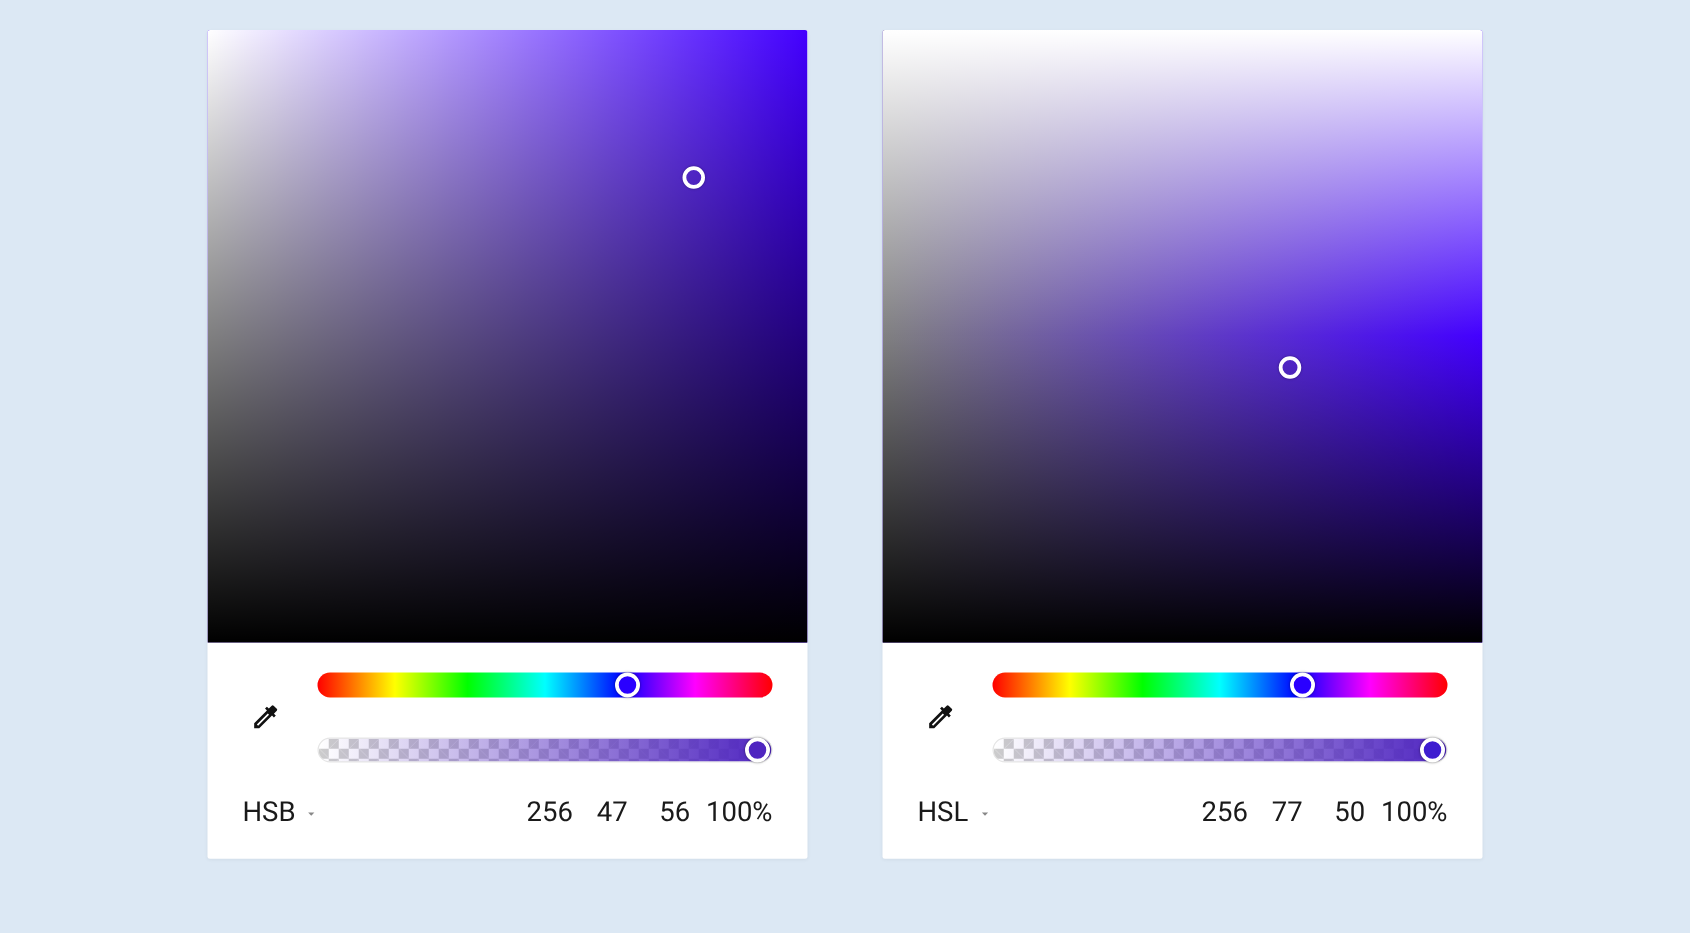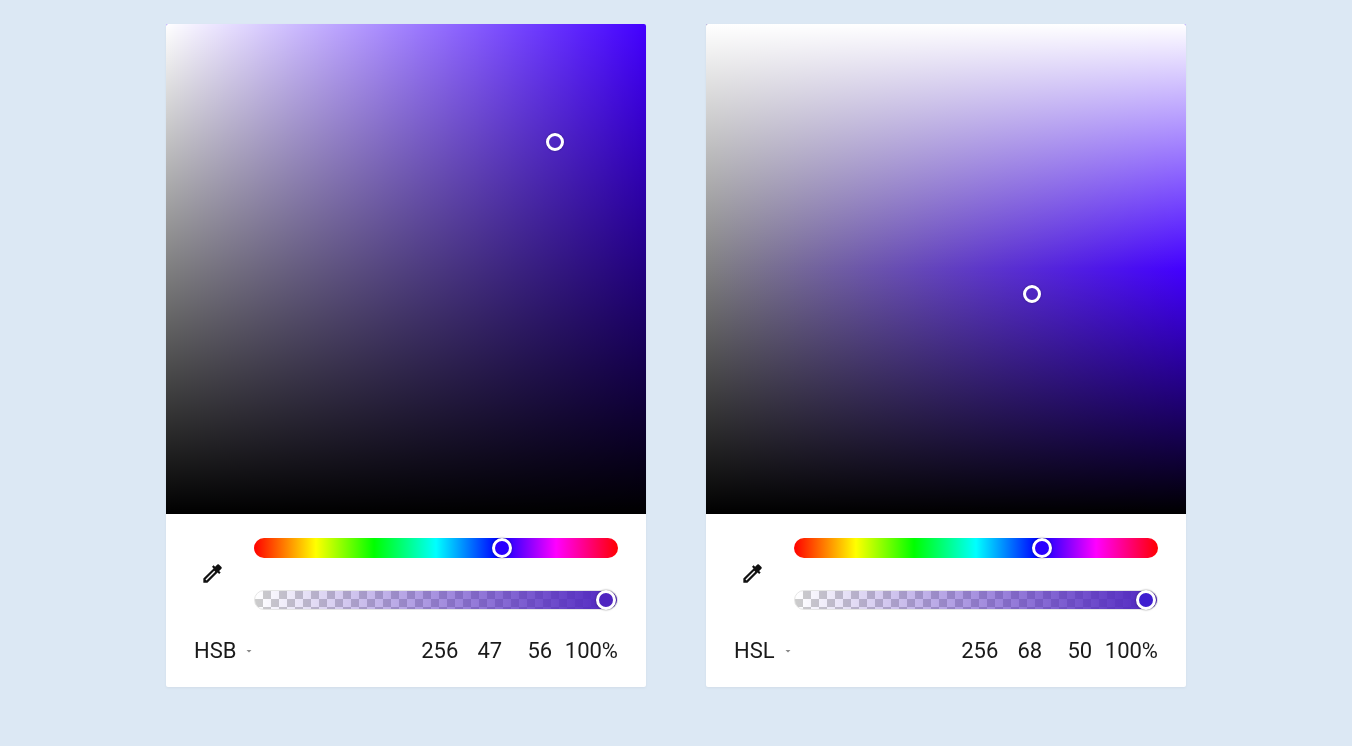--- a/index.html
+++ b/index.html
@@ -209,20 +209,20 @@
       <div class="mode-select">
         <span>HSL</span>
         <span class="chevron">
           <svg width="12" height="12" viewBox="0 0 24 24">
               <path fill="#888" d="M7 10l5 5 5-5z"></path>
             </svg>
         </span>
       </div>
       <div class="vals">
         <span>256</span>
-        <span>68</span>
+        <span>77</span>
         <span>50</span>
         <span>100%</span>
       </div>
     </div>
   </div>
 
 </div>
 
 </body></html>

